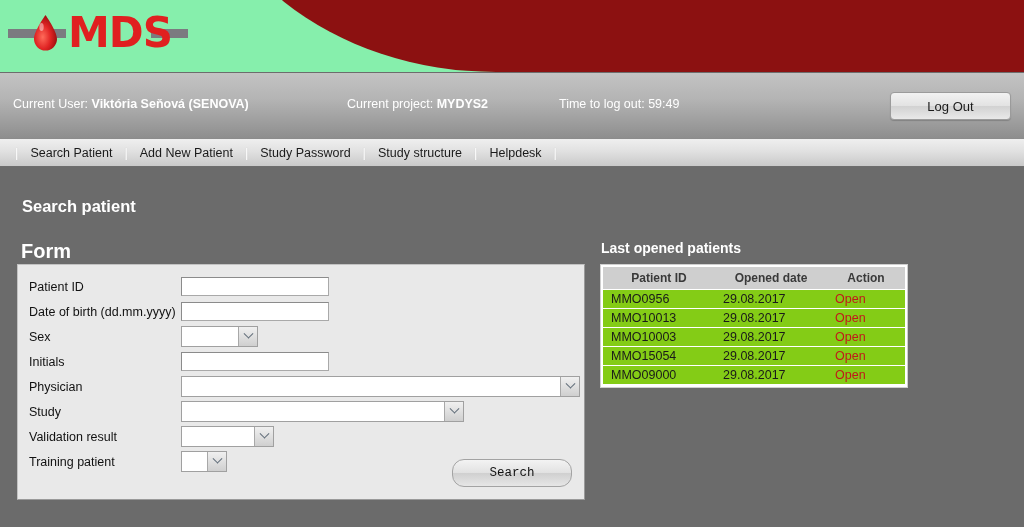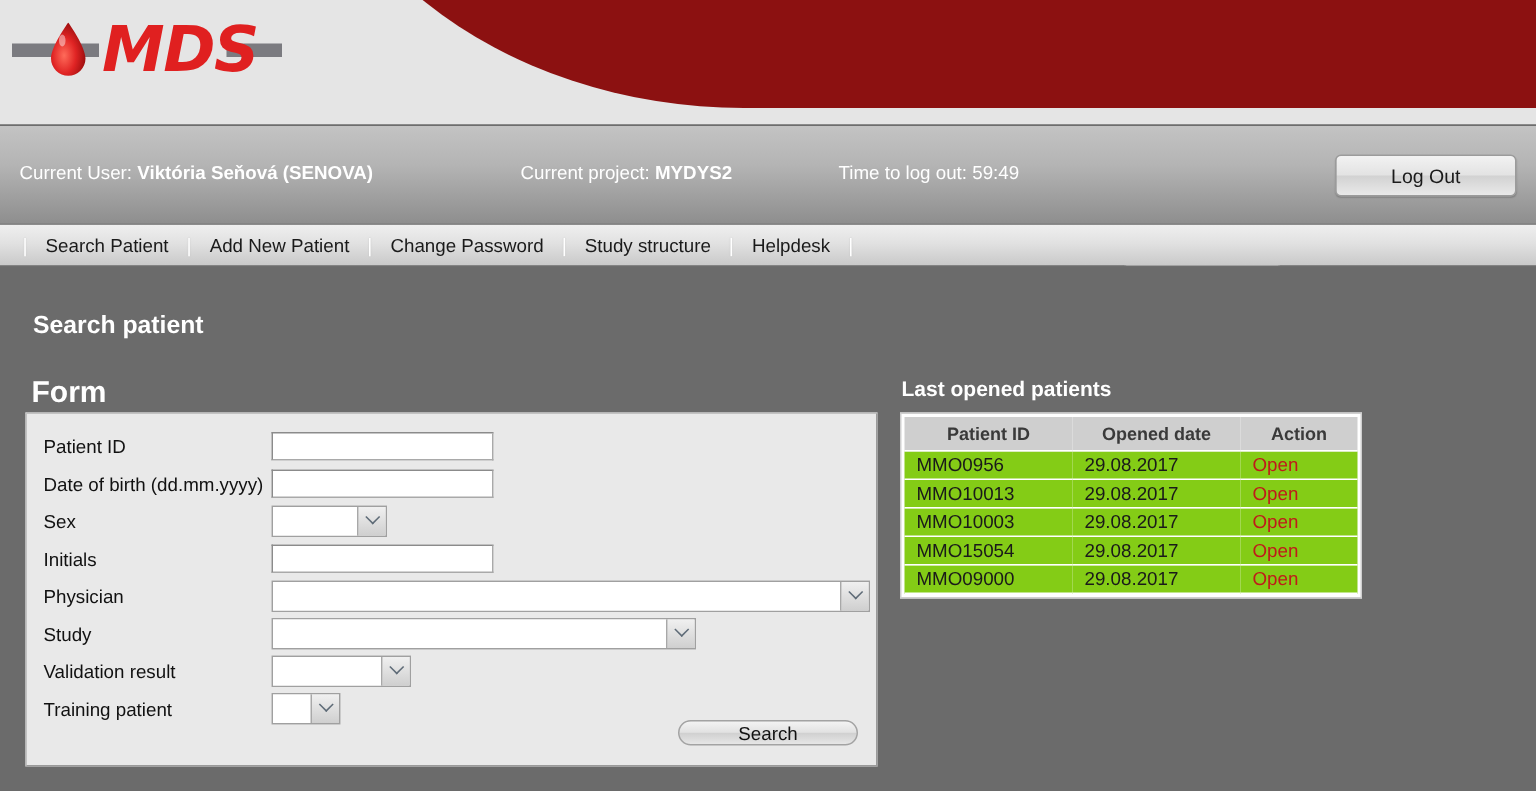--- a/index.html
+++ b/index.html
@@ -7,24 +7,23 @@
     margin: 0; padding: 0;
     width: 1024px; height: 527px;
     overflow: hidden;
     font-family: "Liberation Sans", sans-serif;
   }
   body { background: #6b6b6b; }
 
   
   .banner {
     position: relative;
-    width: 1024px; height: 83px;
-    background: #e5e5e5;
+    width: 1024px; height: 72px;
+    background: #86efac;
     overflow: hidden;
-    font-style: italic;
   }
   .banner-red {
     position: absolute;
     left: 196px; top: -168px;
     width: 1200px; height: 240px;
     background: #8c1111;
     border-bottom-left-radius: 300px 240px;
   }
   .logo {
     position: absolute;
@@ -205,28 +204,28 @@
   .sel-valid { width: 93px; }
   .sel-train { width: 46px; }
   .sel-phys { width: 399px; }
   .sel-site { width: 283px; }
 
   .search-row {
     position: absolute;
     right: 12px; bottom: 12px;
   }
   .search-btn {
-    width: 120px; height: 17px;
+    width: 120px; height: 28px;
     background: linear-gradient(to bottom, #f3f3f3 0%, #e2e2e2 48%, #d0d0d0 52%, #e6e6e6 100%);
     border: 1px solid #a3a3a3;
     border-radius: 12px;
     font-size: 12.5px;
     color: #111111;
     cursor: pointer;
-    font-family: Liberation Sans, sans-serif;
+    font-family: Liberation Mono, monospace;
   }
 
   
   .tbl-wrap {
     position: absolute;
     left: 600px; top: 97px;
     background: #ffffff;
     border: 1px solid #cfcfcf;
     padding: 2px;
   }
@@ -297,21 +296,21 @@
   <button class="hdr-btn btn-select">Select project</button>
   <button class="hdr-btn btn-logout">Log Out</button>
 </div>
 
 <div class="navbar">
   <span class="nav-sep">|</span>
   <span class="nav-item">Search Patient</span>
   <span class="nav-sep">|</span>
   <span class="nav-item">Add New Patient</span>
   <span class="nav-sep">|</span>
-  <span class="nav-item">Change Password</span>
+  <span class="nav-item">Study Password</span>
   <span class="nav-sep">|</span>
   <span class="nav-item">Study structure</span>
   <span class="nav-sep">|</span>
   <span class="nav-item">Helpdesk</span>
   <span class="nav-sep">|</span>
 </div>
 
 <div class="main">
 
   <div class="page-title">Search patient</div>

